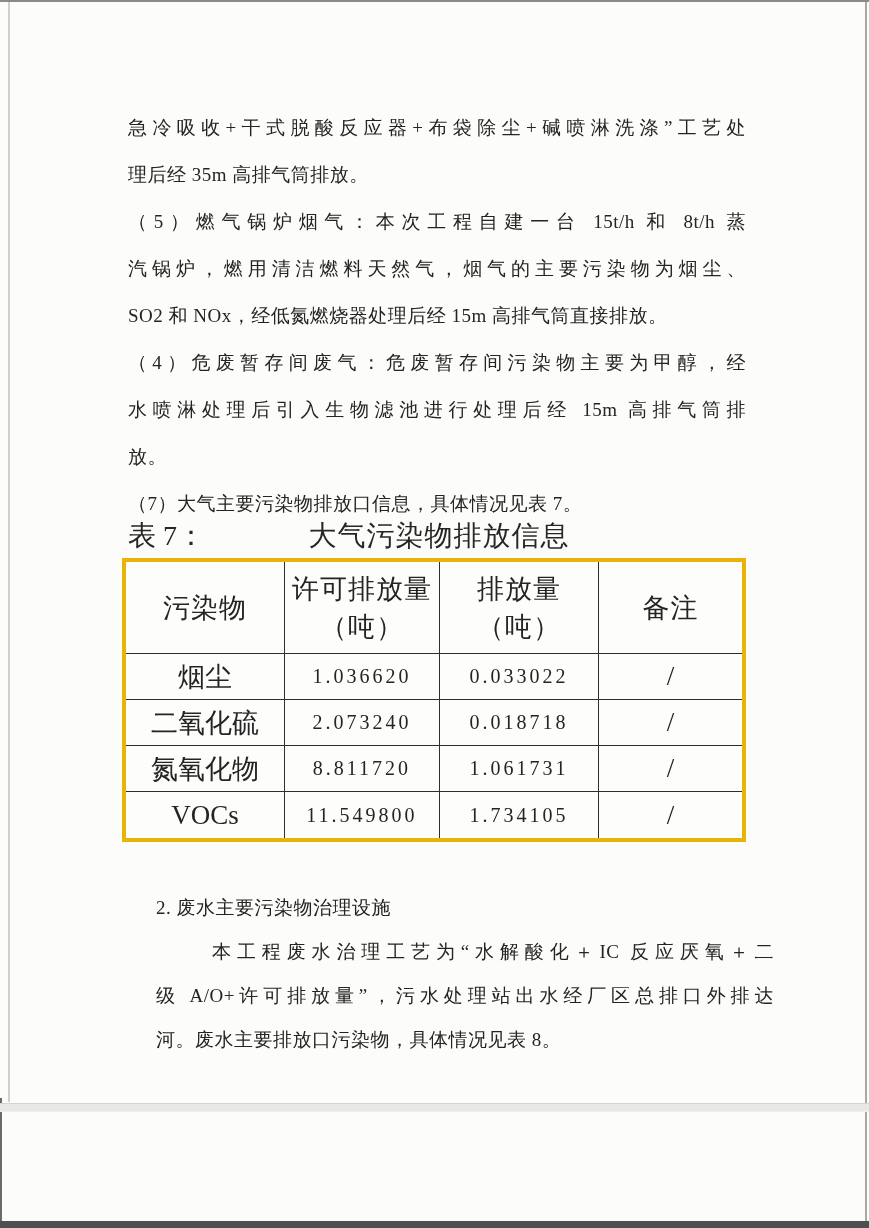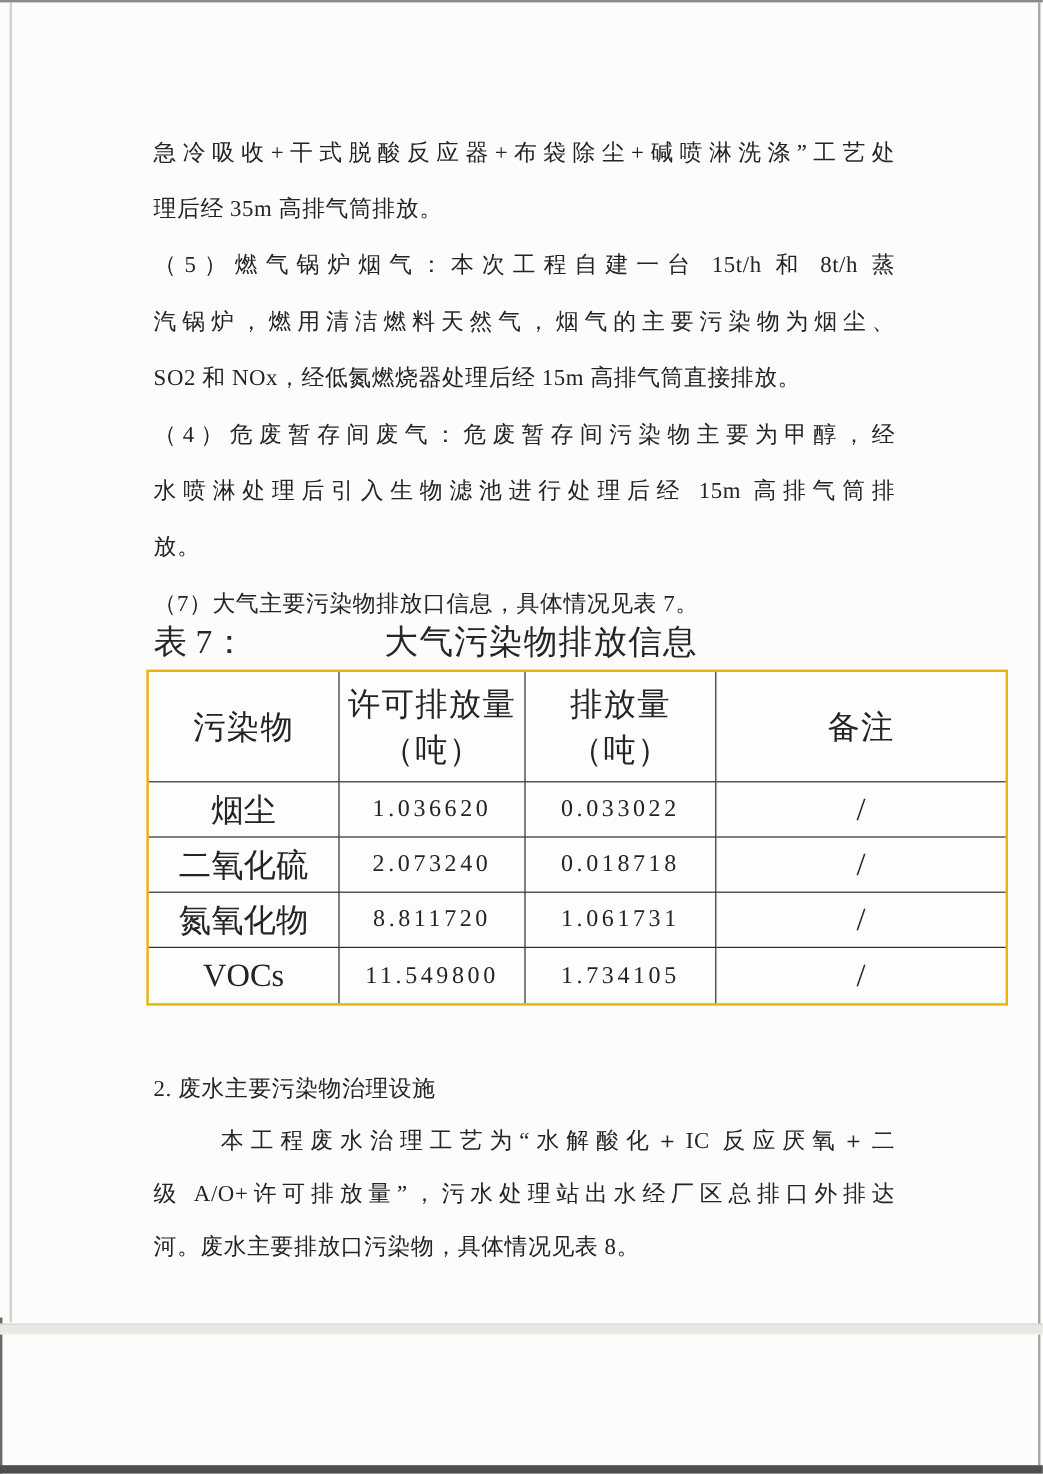--- a/index.html
+++ b/index.html
@@ -24,39 +24,39 @@
     background:#e8e8e5; border-top:1px solid #d4d4d1; border-bottom:1px solid #efefec;
   }
 
   
   .text-block {
     position:absolute; left:128px; width:618px;
     font-size:19px; letter-spacing:0.5px;
     color:#242424;
   }
   .tb-top { top:104px; }
-  .tb-bottom { top:886px; }
+  .tb-bottom { top:886px;margin-left:28px; }
   .tb-top .line { height:47px; line-height:47px; }
   .tb-bottom .line { height:44px; line-height:44px; }
   .line { white-space:nowrap; text-align:left; }
   .line.just { white-space:normal; text-align:justify; text-align-last:justify; }
   .line.indent { text-indent:56px; }
 
   
   .caption {
     position:absolute; left:128px; top:516px; width:614px; height:40px;
     line-height:40px; font-size:28px;
   }
   .caption .cap-label { position:absolute; left:0; }
-  .caption .cap-title { position:absolute; left:16px; width:100%; text-align:center; letter-spacing:1px; }
+  .caption .cap-title { position:absolute; left:4px; width:100%; text-align:center; letter-spacing:1px; }
 
   
   .data-table {
-    position:absolute; left:122px; top:558px; width:718px;
-    border:2px solid #eab308;
+    position:absolute; left:122px; top:558px; width:624px;
+    border:4px solid #eab308;
     display:grid;
     grid-template-columns:159px 155px 159px 1fr;
     background:#fdfdfb;
   }
   .cell {
     border-right:1.5px solid #2e2e2e;
     border-bottom:1.5px solid #2e2e2e;
     display:flex; align-items:center; justify-content:center;
     font-size:27px; color:#242424;
   }

